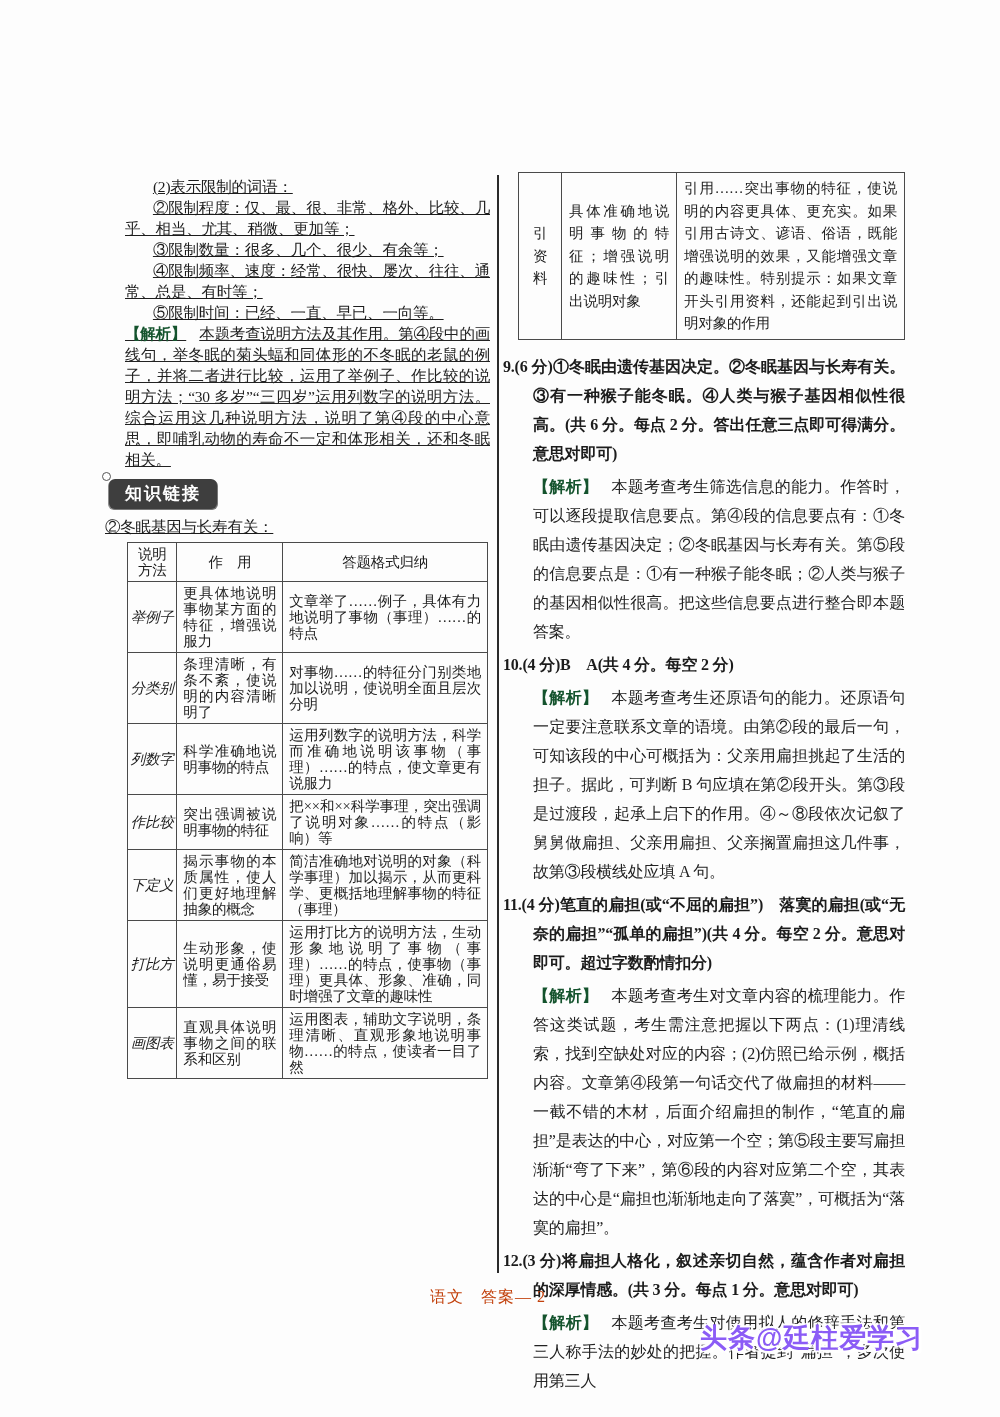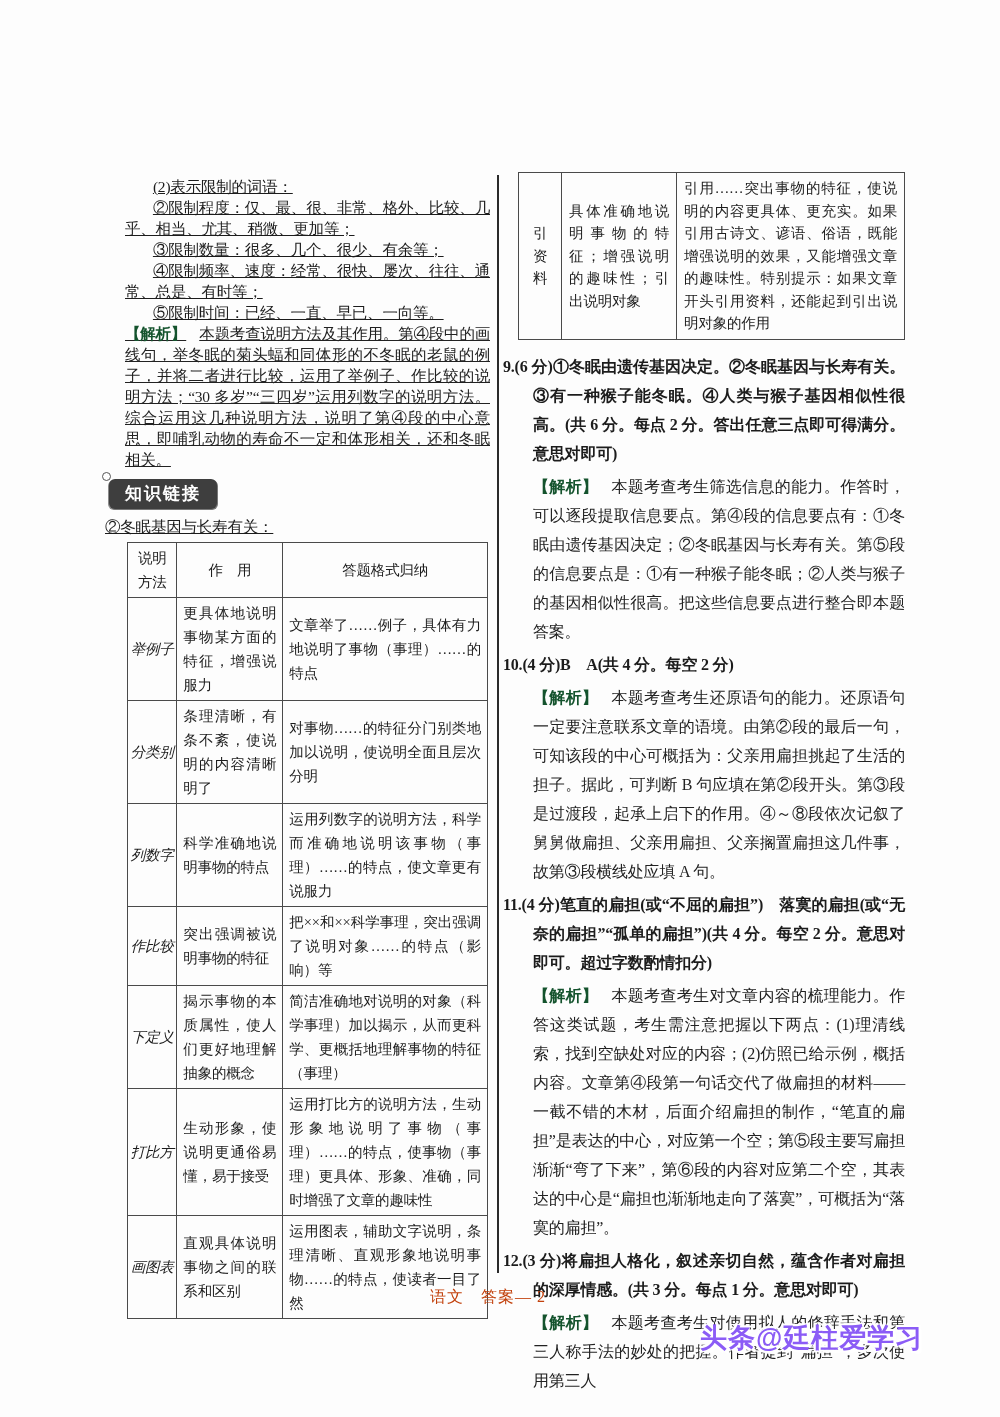--- a/index.html
+++ b/index.html
@@ -28,21 +28,21 @@
     box-shadow:1px 1px 0 #777, -1px 1px 0 #8a8a8a;
     font-family:"Liberation Sans","DejaVu Sans",sans-serif;letter-spacing:2px;
   }
   .badge::before{
     content:"";position:absolute;left:-7px;top:-7px;width:7px;height:7px;
     border:1.5px solid #555;border-radius:50%;background:#fff;
   }
   .subtitle{margin:7px 0 5px !important;}
 
   table{border-collapse:collapse;}
-  .methods{width:361px;margin-left:22px;font-size:14.5px;line-height:24px;table-layout:fixed;}
+  .methods{width:361px;margin-left:22px;font-size:14.5px;line-height:16px;table-layout:fixed;}
   .methods th,.methods td{border:1.5px solid #4a4a4a;padding:3px 6px;vertical-align:middle;text-align:justify;}
   .methods th{text-align:center;font-weight:normal;}
   .methods td.c1{text-align:center;padding:3px 2px;font-style:italic;}
   .col-m{width:48px;}.col-e{width:103px;}.col-f{width:199px;}
 
   
   .r-col{position:absolute;left:503px;top:172px;width:402px;font-size:16px;line-height:29px;letter-spacing:-0.2px;}
   .r-col p{margin:0 0 4px;text-align:justify;}
   .quote{width:387px;margin-left:15px;margin-bottom:12px;font-size:14.5px;line-height:22.5px;table-layout:fixed;}
   .quote th,.quote td{border:1.5px solid #4a4a4a;padding:4px 7px;vertical-align:middle;text-align:justify;}

